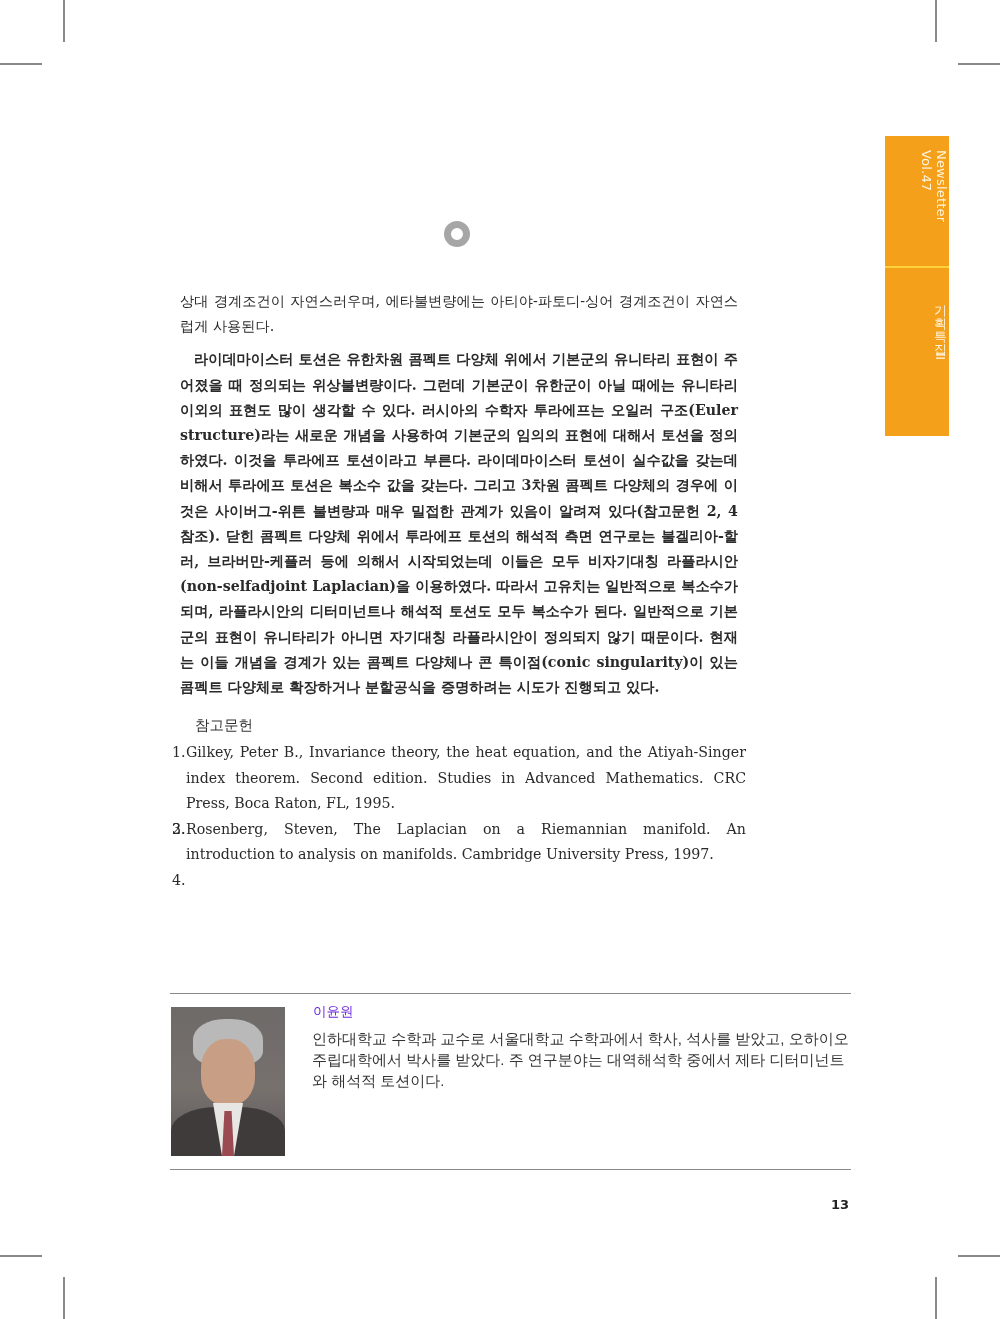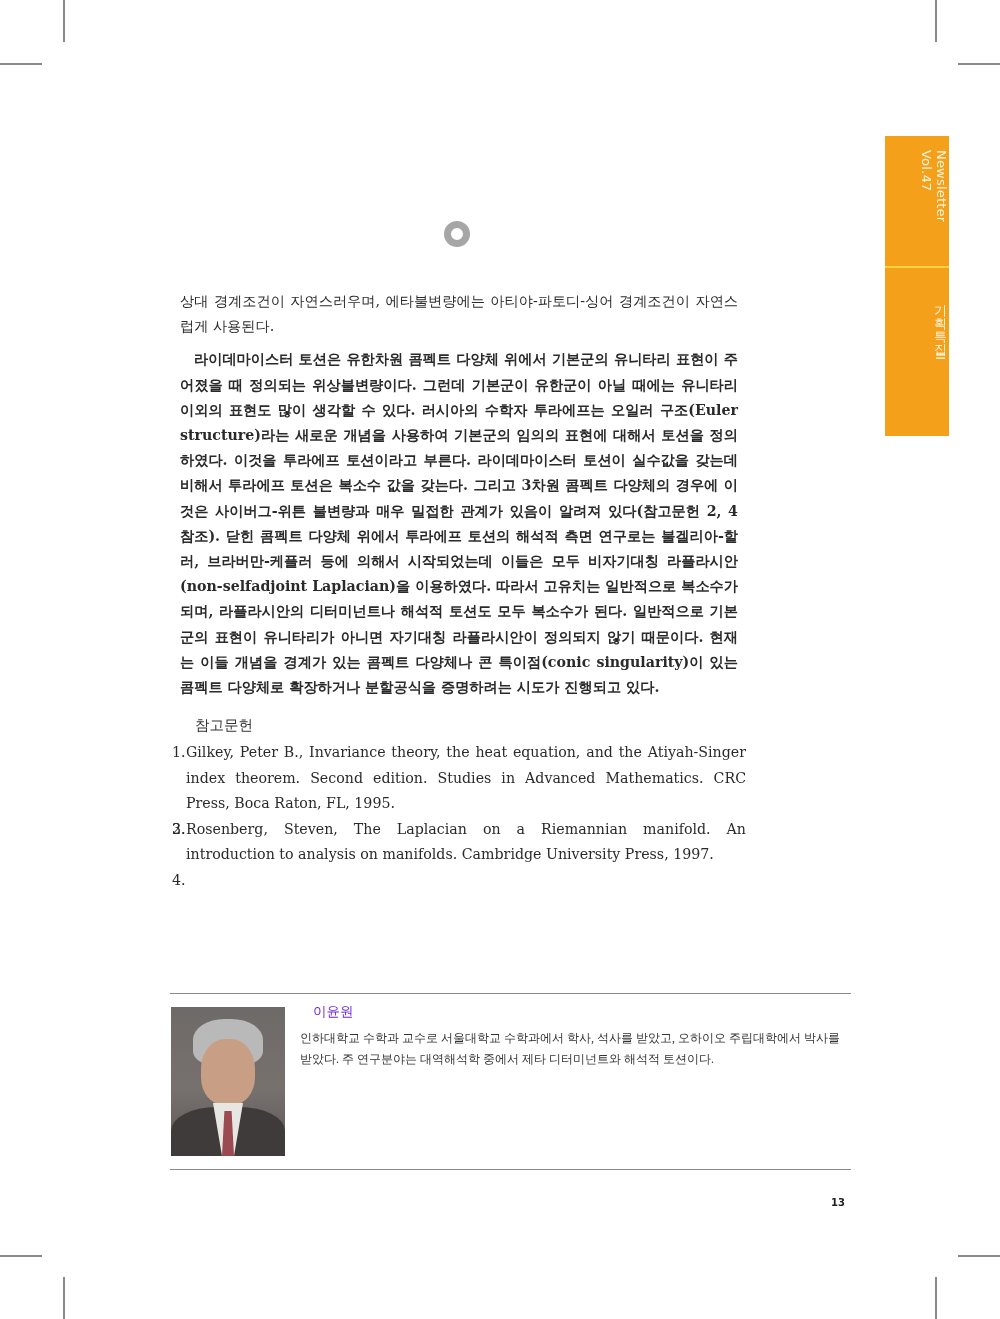--- a/index.html
+++ b/index.html
@@ -42,25 +42,25 @@
                  background: #c89f84; }
   .photo .suit { position: absolute; left: 0; top: 100px; width: 114px; height: 60px; background: #3e3b3a;
                  border-radius: 40% 40% 0 0; }
   .photo .shirt { position: absolute; left: 42px; top: 96px; width: 30px; height: 53px; background: #e8e6e3;
                   clip-path: polygon(0 0, 100% 0, 70% 100%, 30% 100%); }
   .photo .tie { position: absolute; left: 51px; top: 104px; width: 12px; height: 45px; background: #9a4a50;
                 clip-path: polygon(20% 0, 80% 0, 100% 100%, 0 100%); }
 
   .author-name { position: absolute; left: 313px; top: 1003px; font-family: "DejaVu Sans", sans-serif;
                  font-size: 13.5px; color: #6d28d9; }
-  .author-bio { position: absolute; left: 300px; top: 1028px; width: 540px; font-family: Liberation Serif, serif;
-                font-size: 12px; line-height: 21px; color: #333; }
+  .author-bio { position: absolute; left: 312px; top: 1028px; width: 540px; font-family: Liberation Sans, sans-serif;
+                font-size: 15px; line-height: 21px; color: #333; }
 
   .page-num { position: absolute; left: 831px; top: 1197px; font-family: "DejaVu Sans", sans-serif;
-              font-weight: bold; font-size: 10px; color: #222; }
+              font-weight: bold; font-size: 13px; color: #222; }
 </style>
 </head>
 <body>
 
 <div class="crop v" style="left:63px; top:0;"></div>
 <div class="crop h" style="left:0; top:63px;"></div>
 <div class="crop v" style="left:935px; top:0;"></div>
 <div class="crop h" style="left:958px; top:63px;"></div>
 <div class="crop h" style="left:0; top:1255px;"></div>
 <div class="crop v" style="left:63px; top:1277px;"></div>

